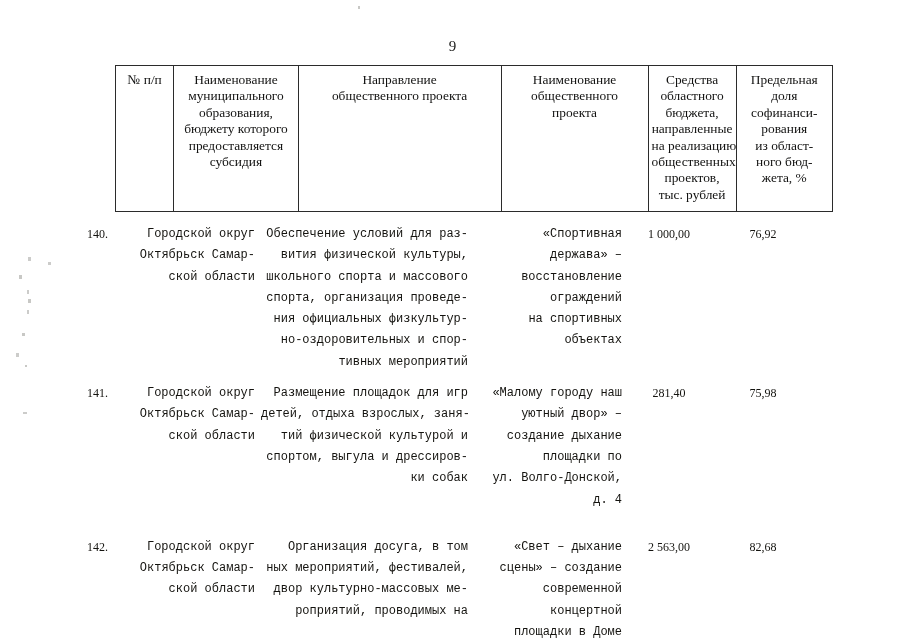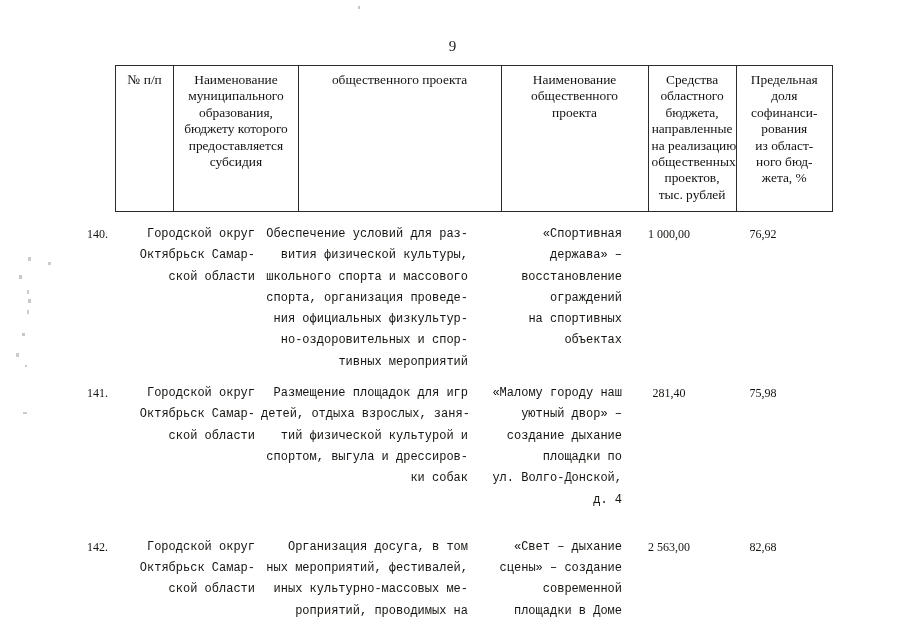--- a/index.html
+++ b/index.html
@@ -128,20 +128,21 @@
       </div>
     <div class="th c2">
         <span class="hdr-line">Наименование</span>
         <span class="hdr-line">муниципального</span>
         <span class="hdr-line">образования,</span>
         <span class="hdr-line">бюджету которого</span>
         <span class="hdr-line">предоставляется</span>
         <span class="hdr-line">субсидия</span>
       </div>
     <div class="th c3">
+        <span class="hdr-line">Направление</span>
         <span class="hdr-line">общественного проекта</span>
       </div>
     <div class="th c4">
         <span class="hdr-line">Наименование</span>
         <span class="hdr-line">общественного</span>
         <span class="hdr-line">проекта</span>
       </div>
     <div class="th c5">
         <span class="hdr-line">Средства</span>
         <span class="hdr-line">областного</span>
@@ -219,27 +220,28 @@
       <div class="trow row-142">
         <div class="td num c1">142.</div>
         <div class="td text c2">
           <span class="ln">Городской округ</span>
           <span class="ln">Октябрьск Самар-</span>
           <span class="ln">ской области</span>
         </div>
         <div class="td text c3">
           <span class="ln">Организация досуга, в том</span>
           <span class="ln">ных мероприятий, фестивалей,</span>
-          <span class="ln">иных культурно-массовых ме-</span>
+          <span class="ln">двор культурно-массовых ме-</span>
           <span class="ln">роприятий, проводимых на</span>
         </div>
         <div class="td text c4">
           <span class="ln">«Свет – дыхание</span>
           <span class="ln">сцены» – создание</span>
           <span class="ln">современной</span>
+          <span class="ln">концертной</span>
           <span class="ln">площадки в Доме</span>
         </div>
         <div class="td money c5">2 563,00</div>
         <div class="td percent c6">82,68</div>
       </div>
     </div>
 
 </div>
 
 </body></html>

